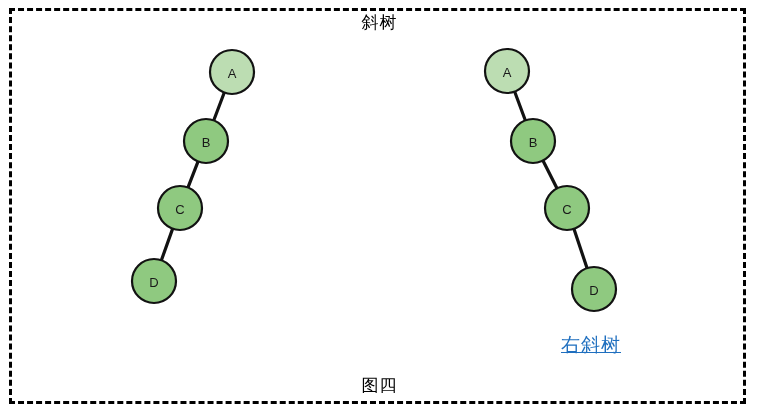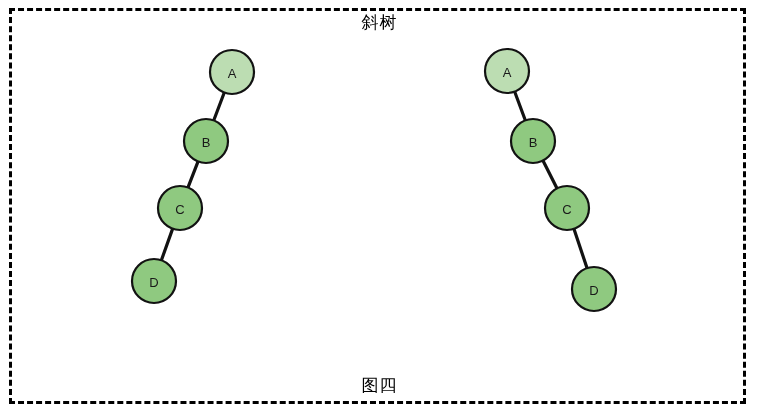--- a/index.html
+++ b/index.html
@@ -123,16 +123,17 @@
         <circle class="node-circle" cx="533" cy="141" r="22" fill="#8FC980" stroke="#121212"></circle>
         <text class="node-letter" x="533" y="142">B</text>
         <circle class="node-circle" cx="567" cy="208" r="22" fill="#8FC980" stroke="#121212"></circle>
         <text class="node-letter" x="567" y="209">C</text>
         <circle class="node-circle" cx="594" cy="289" r="22" fill="#8FC980" stroke="#121212"></circle>
         <text class="node-letter" x="594" y="290">D</text>
       </g>
     </svg>
 
 
+  <div class="tree-link-label" id="label-right-tree">右斜树</div>
 
   <div id="figure-caption">图四</div>
 
 </div>
 
 </body></html>

